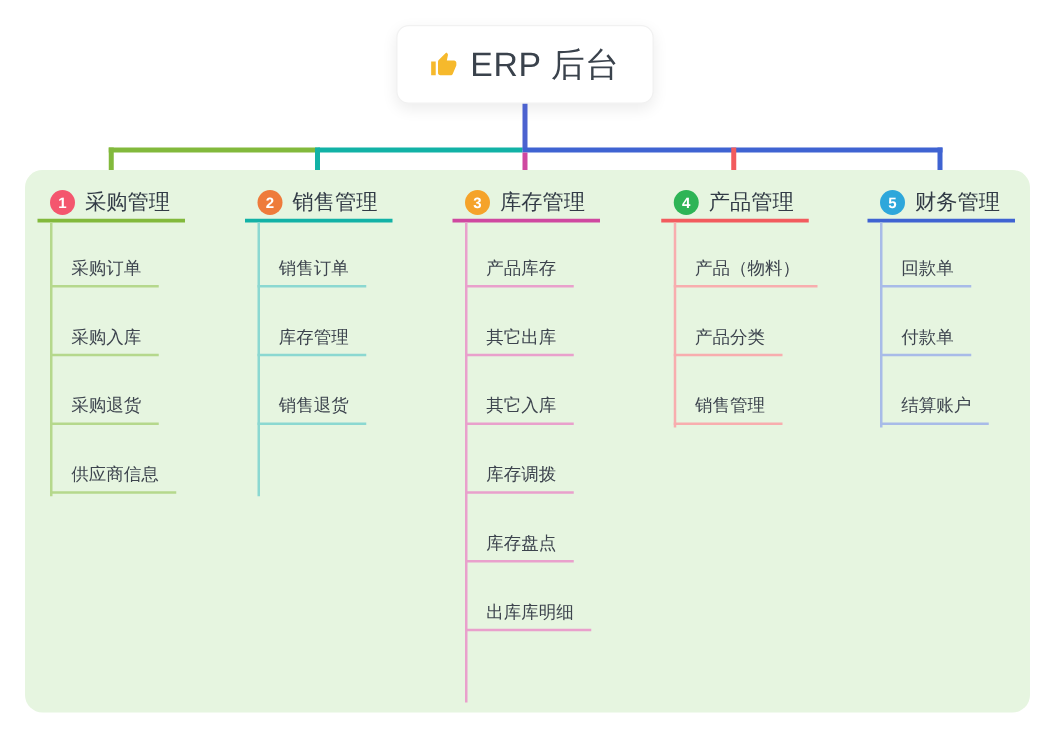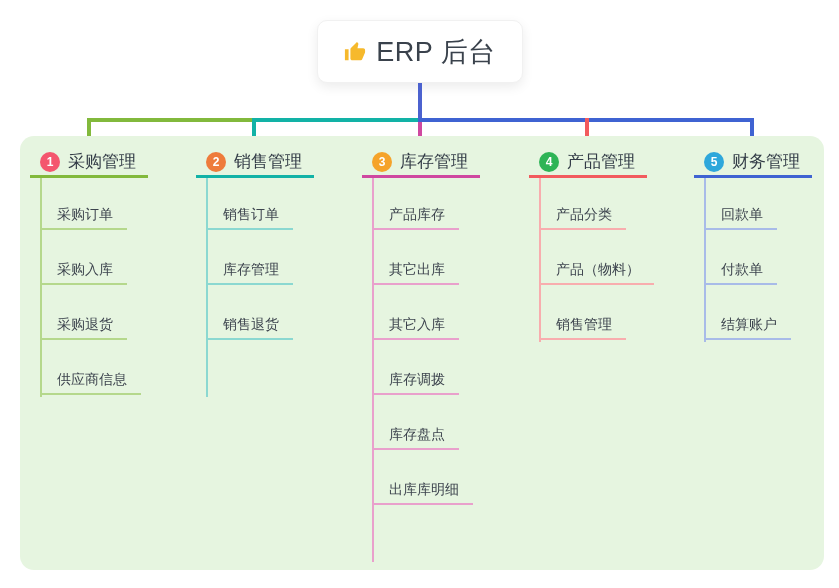--- a/index.html
+++ b/index.html
@@ -170,24 +170,24 @@
   </div>
 
   <div class="branch b4">
     <div class="bheader">
       <span class="badge">4</span>
       <span class="blabel">产品管理</span>
     </div>
     <div class="vline"></div>
     <div class="items">
       <div class="item">
+          <span class="item-label">产品（物料）</span>
+        </div>
+      <div class="item">
           <span class="item-label">产品分类</span>
-        </div>
-      <div class="item">
-          <span class="item-label">产品（物料）</span>
         </div>
       <div class="item">
           <span class="item-label">销售管理</span>
         </div>
     </div>
   </div>
 
   <div class="branch b5">
     <div class="bheader">
       <span class="badge">5</span>

